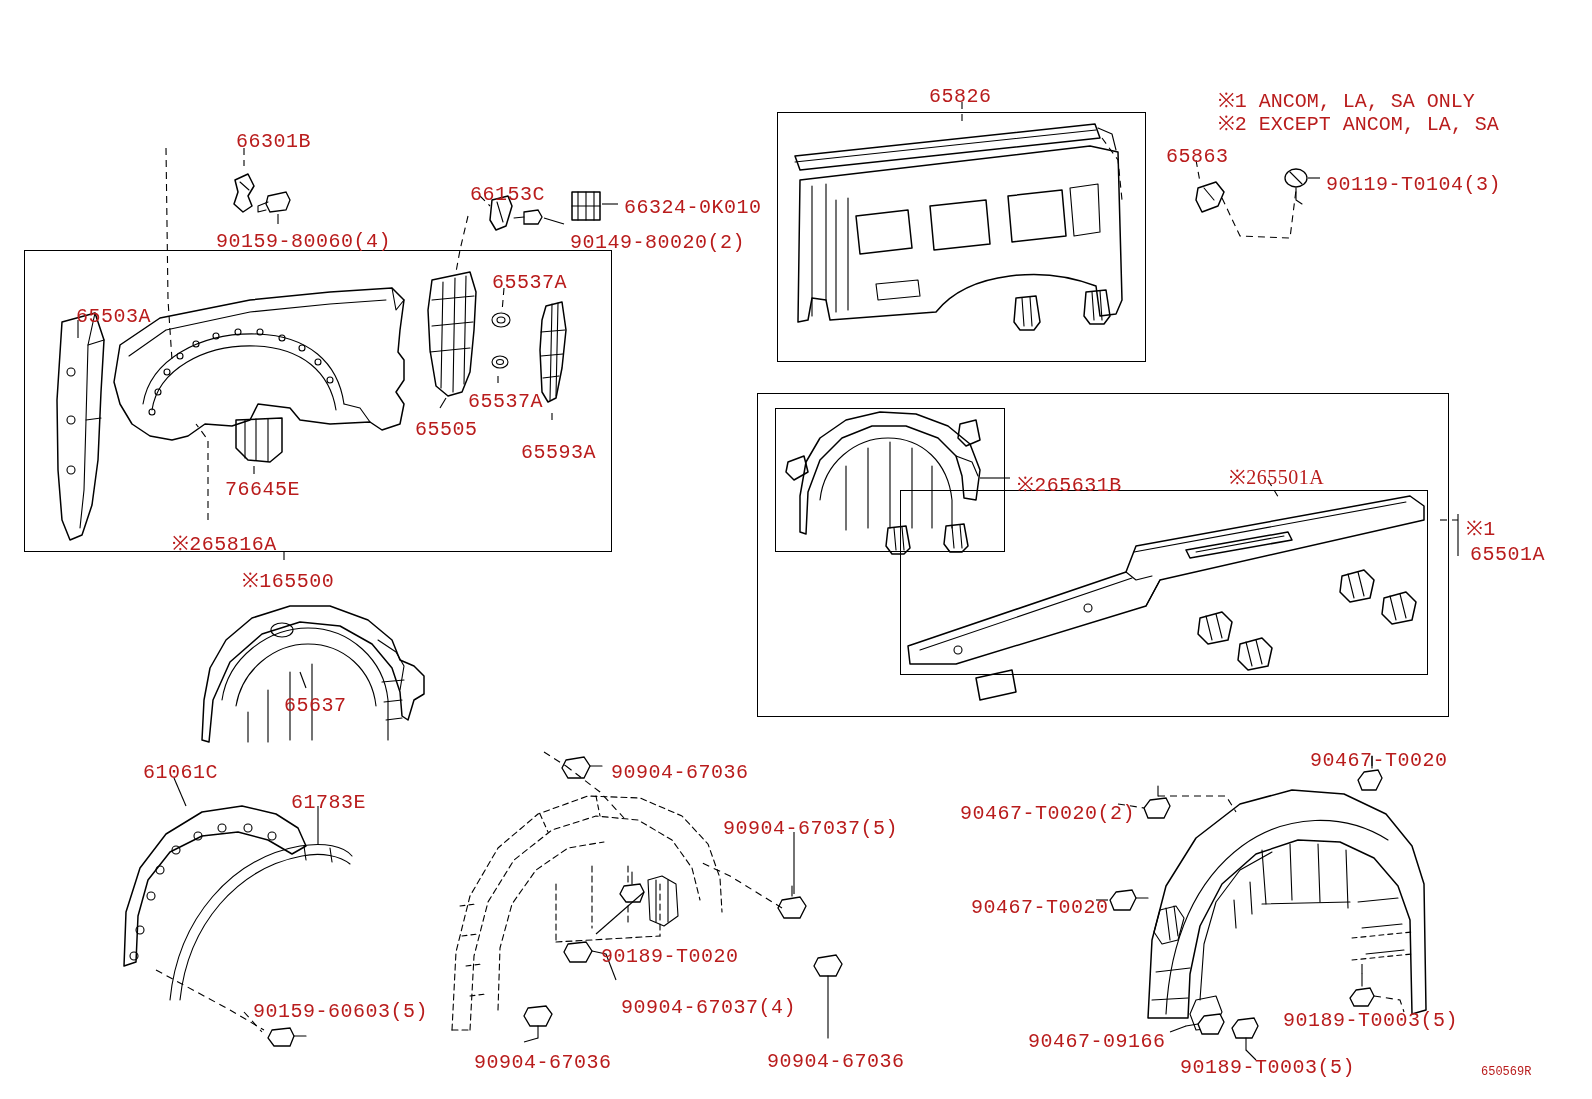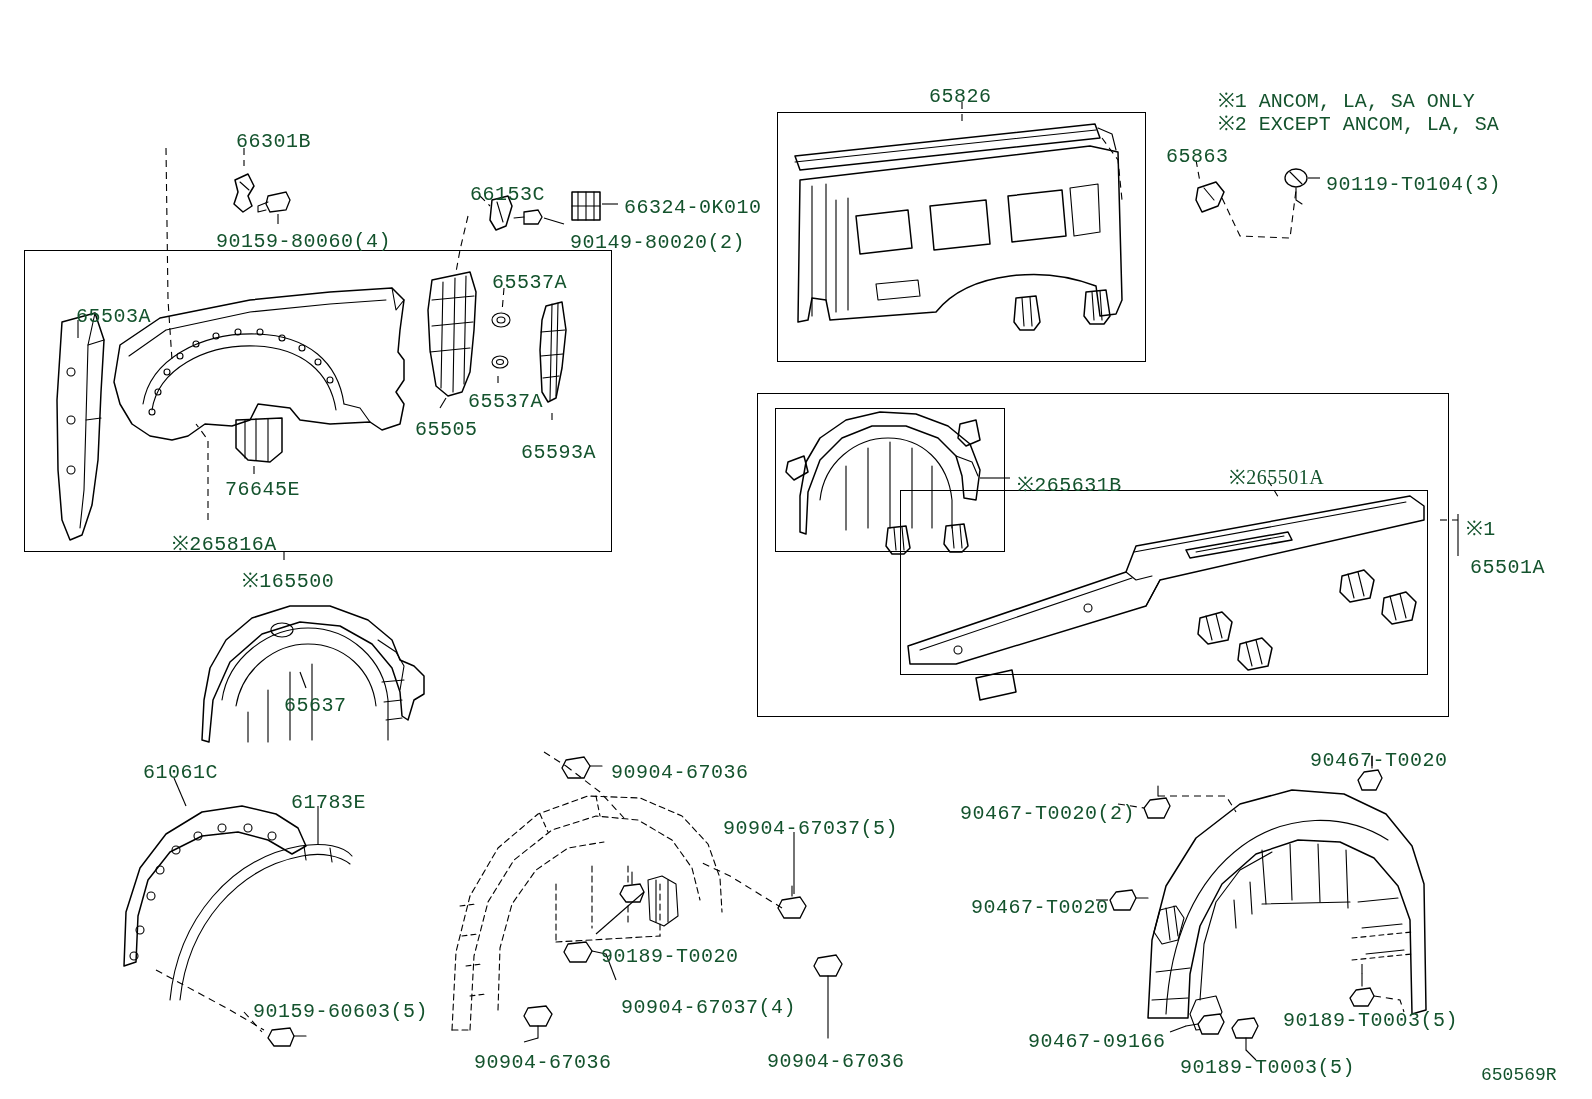--- a/index.html
+++ b/index.html
@@ -14,33 +14,33 @@
     position: relative;
     width: 1592px;
     height: 1099px;
     background: #ffffff;
     overflow: hidden;
   }
   .lbl {
     position: absolute;
     font-family: "Liberation Mono", monospace;
     font-size: 19px;
-    color: #14532d;
+    color: #b91c1c;
     white-space: nowrap;
     letter-spacing: 0.5px;
   }
   .lbl.big {
     font-size: 20px;
   }
   .lbl.note {
     font-size: 20px;
     letter-spacing: 0px;
   }
   .lbl.code {
-    font-size: 18px;
+    font-size: 12px;
     letter-spacing: 0px;
   }
   .box {
     position: absolute;
     border: 1.6px solid #000000;
     box-sizing: border-box;
     background: transparent;
   }
   svg.layer {
     position: absolute;
@@ -419,21 +419,21 @@
   <div class="lbl big" style="left:601px;top:945px;">90189-T0020</div>
   <div class="lbl big" style="left:621px;top:996px;">90904-67037(4)</div>
   <div class="lbl big" style="left:474px;top:1051px;">90904-67036</div>
   <div class="lbl big" style="left:767px;top:1050px;">90904-67036</div>
   <div class="lbl big" style="left:929px;top:85px;">65826</div>
   <div class="lbl big" style="left:1166px;top:145px;">65863</div>
   <div class="lbl big" style="left:1326px;top:173px;">90119-T0104(3)</div>
   <div class="lbl big" style="left:1017px;top:470px;">※265631B</div>
   <div class="lbl big" style="left:1229px;top:463px;font-family:Liberation Serif, serif;">※265501A</div>
   <div class="lbl big" style="left:1466px;top:514px;">※1</div>
-  <div class="lbl big" style="left:1470px;top:556px;">65501A</div>
+  <div class="lbl big" style="left:1470px;top:543px;">65501A</div>
   <div class="lbl big" style="left:1310px;top:749px;">90467-T0020</div>
   <div class="lbl big" style="left:960px;top:802px;">90467-T0020(2)</div>
   <div class="lbl big" style="left:971px;top:896px;">90467-T0020</div>
   <div class="lbl big" style="left:1283px;top:1009px;">90189-T0003(5)</div>
   <div class="lbl big" style="left:1028px;top:1030px;">90467-09166</div>
   <div class="lbl big" style="left:1180px;top:1056px;">90189-T0003(5)</div>
 
   <div class="lbl note" style="left:1218px;top:86px;">※1 ANCOM, LA, SA ONLY</div>
   <div class="lbl note" style="left:1218px;top:109px;">※2 EXCEPT ANCOM, LA, SA</div>
 

